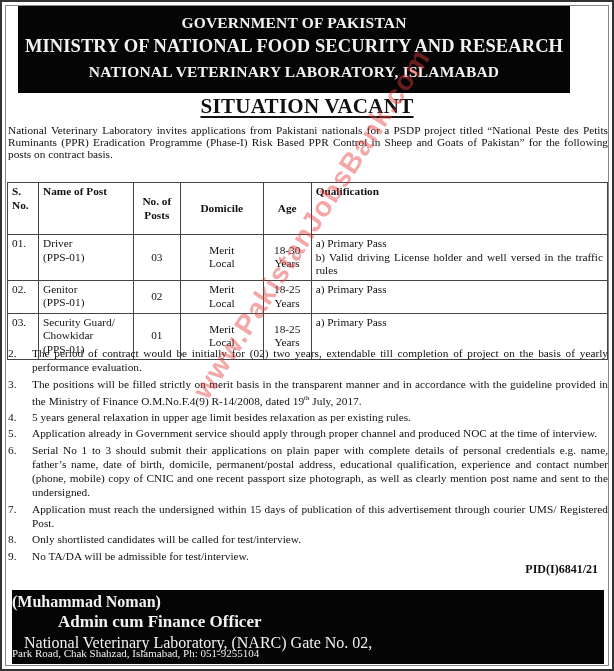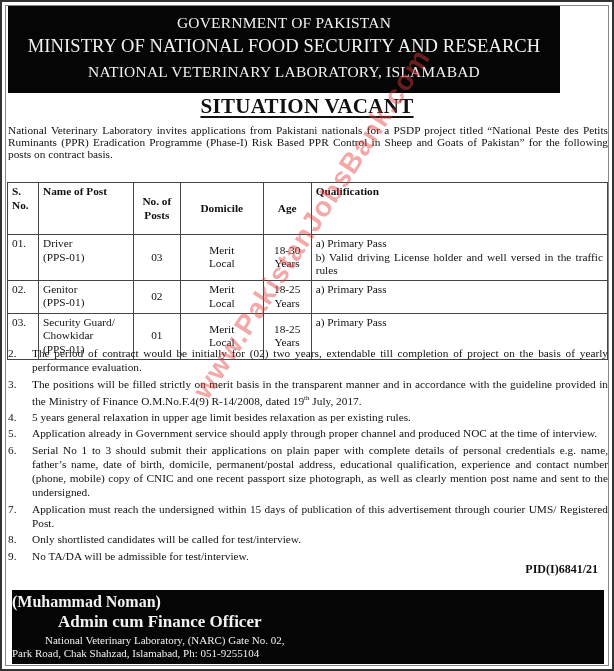--- a/index.html
+++ b/index.html
@@ -9,23 +9,23 @@
     .frame {
       position: absolute; left: 0; top: 0; width: 614px; height: 671px;
       border: 2px solid #333; background: #fff;
     }
     .frame-inner {
       position: absolute; left: 3px; top: 3px; right: 3px; bottom: 3px;
       border: 1px solid #888;
     }
 
     .header-banner {
-      position: absolute; left: 8px; top: 6px; width: 552px; height: 87px;
+      position: absolute; left: 18px; top: 6px; width: 552px; height: 87px;
       background: #050505; color: #f2f2f2; text-align: center;
-      font-weight: normal;
+      font-weight: bold;
     }
     .header-banner .l1 { position: absolute; top: 8px; left: 0; right: 0; font-size: 15.5px; letter-spacing: 0.2px; }
     .header-banner .l2 { position: absolute; top: 30px; left: 0; right: 0; font-size: 18.5px; letter-spacing: 0.1px; }
     .header-banner .l3 { position: absolute; top: 57px; left: 0; right: 0; font-size: 15.5px; letter-spacing: 0.2px; }
 
     .title {
       position: absolute; top: 94px; left: 0; right: 0; text-align: center;
       font-size: 21px; font-weight: bold; text-decoration: underline;
       text-underline-offset: 3px; letter-spacing: 0.3px;
     }
@@ -68,21 +68,21 @@
       position: absolute; right: 16px; top: 562px;
       font-size: 12px; font-weight: bold;
     }
 
     .footer-banner {
       position: absolute; left: 12px; top: 590px; width: 592px; height: 74px;
       background: #050505; color: #f2f2f2; text-align: left;
     }
     .footer-banner .name { position: absolute; top: 3px; left: 0; right: 0; font-size: 16px; font-weight: bold; }
     .footer-banner .desig { position: absolute; top: 22px; left: 0; right: 0; font-size: 17px; font-weight: bold; margin-left: 46px; }
-    .footer-banner .addr1 { position: absolute; top: 44px; left: 1px; right: 0; font-size: 11px; padding-left: 32px; }
+    .footer-banner .addr1 { position: absolute; top: 44px; left: 12px; right: 0; font-size: 16px; }
     .footer-banner .addr2 { position: absolute; top: 57px; left: 0; right: 0; font-size: 11px; }
 
     .watermark {
       position: absolute; left: 200px; top: 380px; width: 420px;
       font-family: "Liberation Sans", sans-serif; font-size: 28px; font-weight: bold;
       color: rgba(230, 60, 60, 0.45); transform: rotate(-57deg); transform-origin: left center;
       pointer-events: none; white-space: nowrap; letter-spacing: 1px;
     }
   </style>
 </head>

